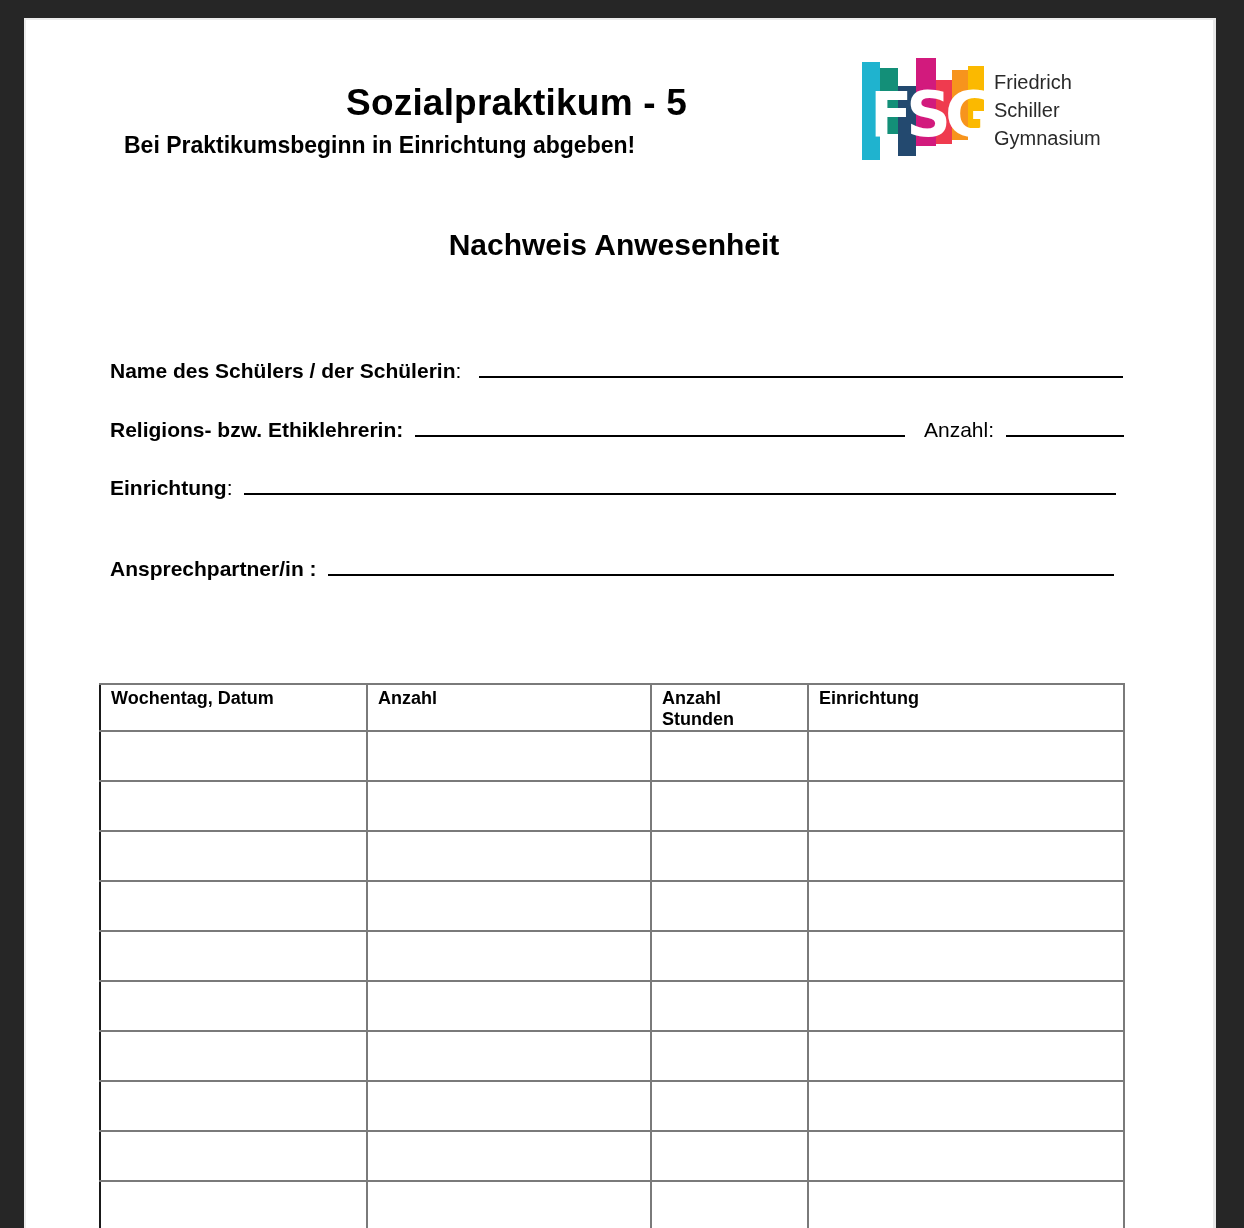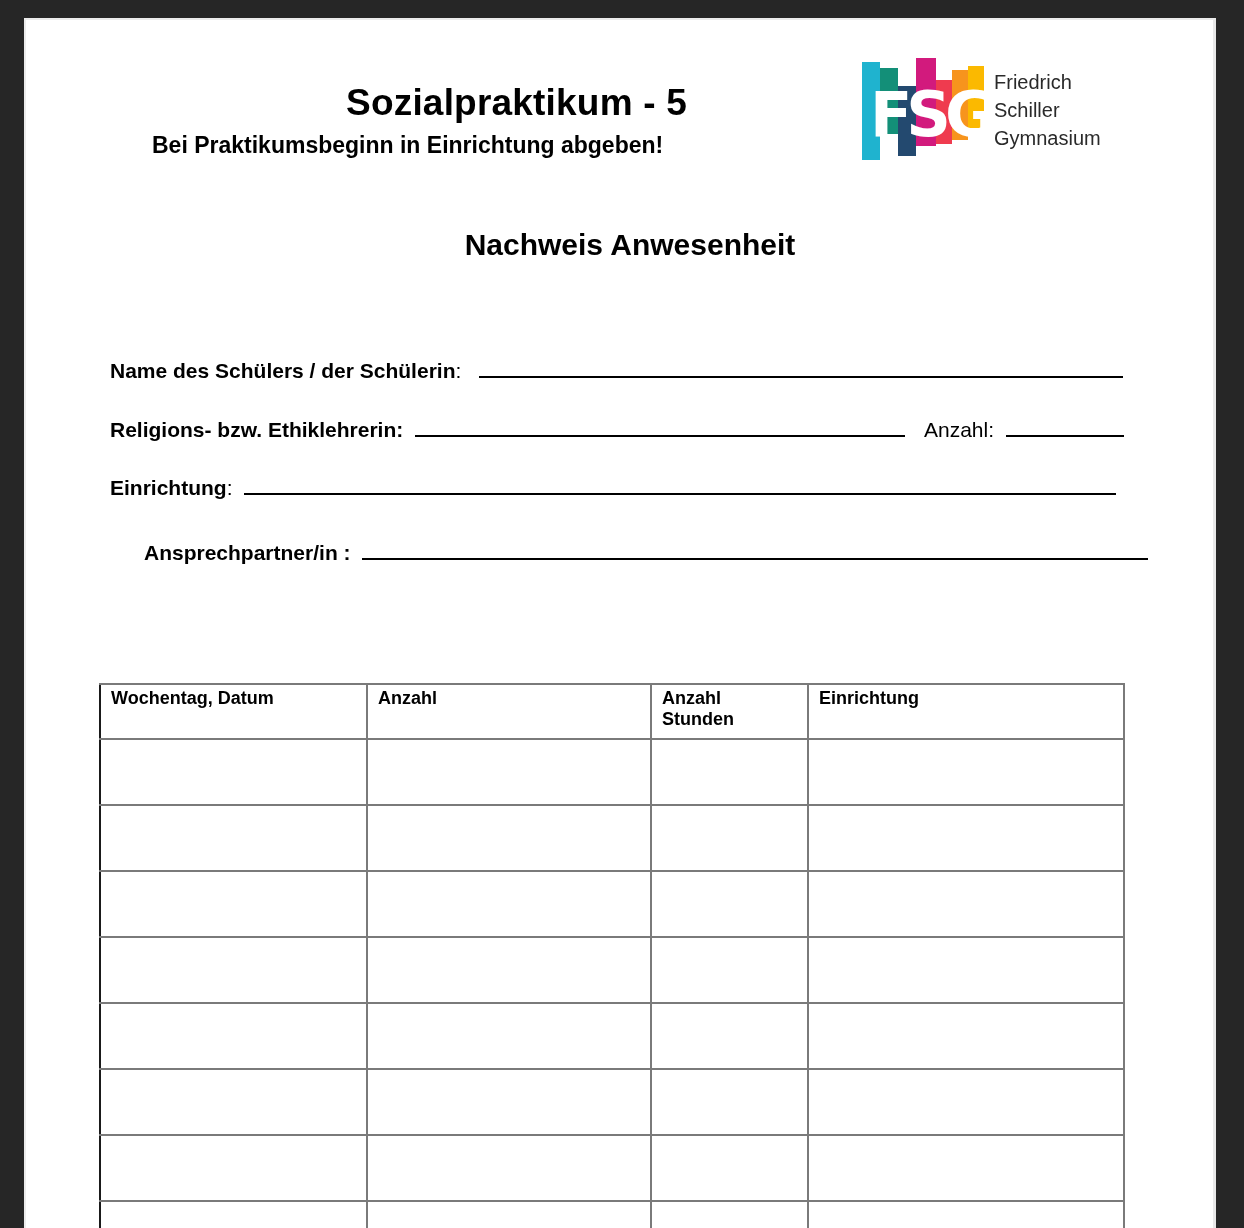--- a/index.html
+++ b/index.html
@@ -18,24 +18,24 @@
     border-right: 3px solid #e8e8e8;
     box-sizing: border-box;
   }
   .abs { position: absolute; white-space: nowrap; color: #000; }
   .title {
     left: 272px; top: 62px; font-size: 37px; font-weight: bold;
     letter-spacing: 0.2px;
     margin-left: 48px;
   }
   .subtitle {
-    left: 98px; top: 112px; font-size: 23px; font-weight: bold; margin-left: 28px;
+    left: 98px; top: 112px; font-size: 23px; font-weight: bold;
   }
   .heading {
-    left: 16px; width: 1176px; text-align: center; top: 208px;
+    left: 0; width: 1176px; text-align: center; top: 208px;
     font-size: 30px; font-weight: bold;
   }
   .logo { position: absolute; left: 836px; top: 36px; width: 260px; height: 110px; }
   .logo-bars { position: absolute; left: 0; top: 0; width: 130px; height: 110px; }
   .bar { position: absolute; }
   .logo-letters {
     position: absolute; left: 0; top: 22px; width: 130px;
     font-size: 62px; font-weight: bold; color: #fff; letter-spacing: -6px;
     font-family: "DejaVu Sans", sans-serif;
     padding-left: 8px;
@@ -53,21 +53,21 @@
     display: inline-block; border-bottom: 2px solid #000; height: 18px;
     vertical-align: baseline; margin-left: 6px;
   }
   table.att {
     position: absolute; left: 73px; top: 663px;
     border-collapse: collapse; table-layout: fixed;
     width: 1024px;
   }
   table.att th, table.att td {
     border: 2px solid #7a7a7a;
-    padding: 8px 10px;
+    padding: 0 10px;
     font-size: 18px; text-align: left; vertical-align: top;
   }
   table.att th { height: 34px; padding-top: 3px; font-weight: bold; }
   table.att td { height: 48px; }
   table.att tr > *:first-child { border-left-color: #1a1a1a; }
 </style>
 </head>
 <body>
 
 <div class="page">
@@ -108,21 +108,21 @@
   <div class="field" style="top:397px;left:898px;">
     <span>Anzahl:</span>
     <span class="line" style="width:118px"></span>
   </div>
 
   <div class="field" style="top:455px;">
     <b>Einrichtung</b><span>:</span>
     <span class="line" style="width:872px"></span>
   </div>
 
-  <div class="field" style="top:520px;margin-left:34px;">
+  <div class="field" style="top:536px;">
     <b>Ansprechpartner/in :</b>
     <span class="line" style="width:786px"></span>
   </div>
 
   <table class="att">
     <colgroup>
       <col style="width:267px">
         <col style="width:284px">
         <col style="width:157px">
         <col style="width:316px">

